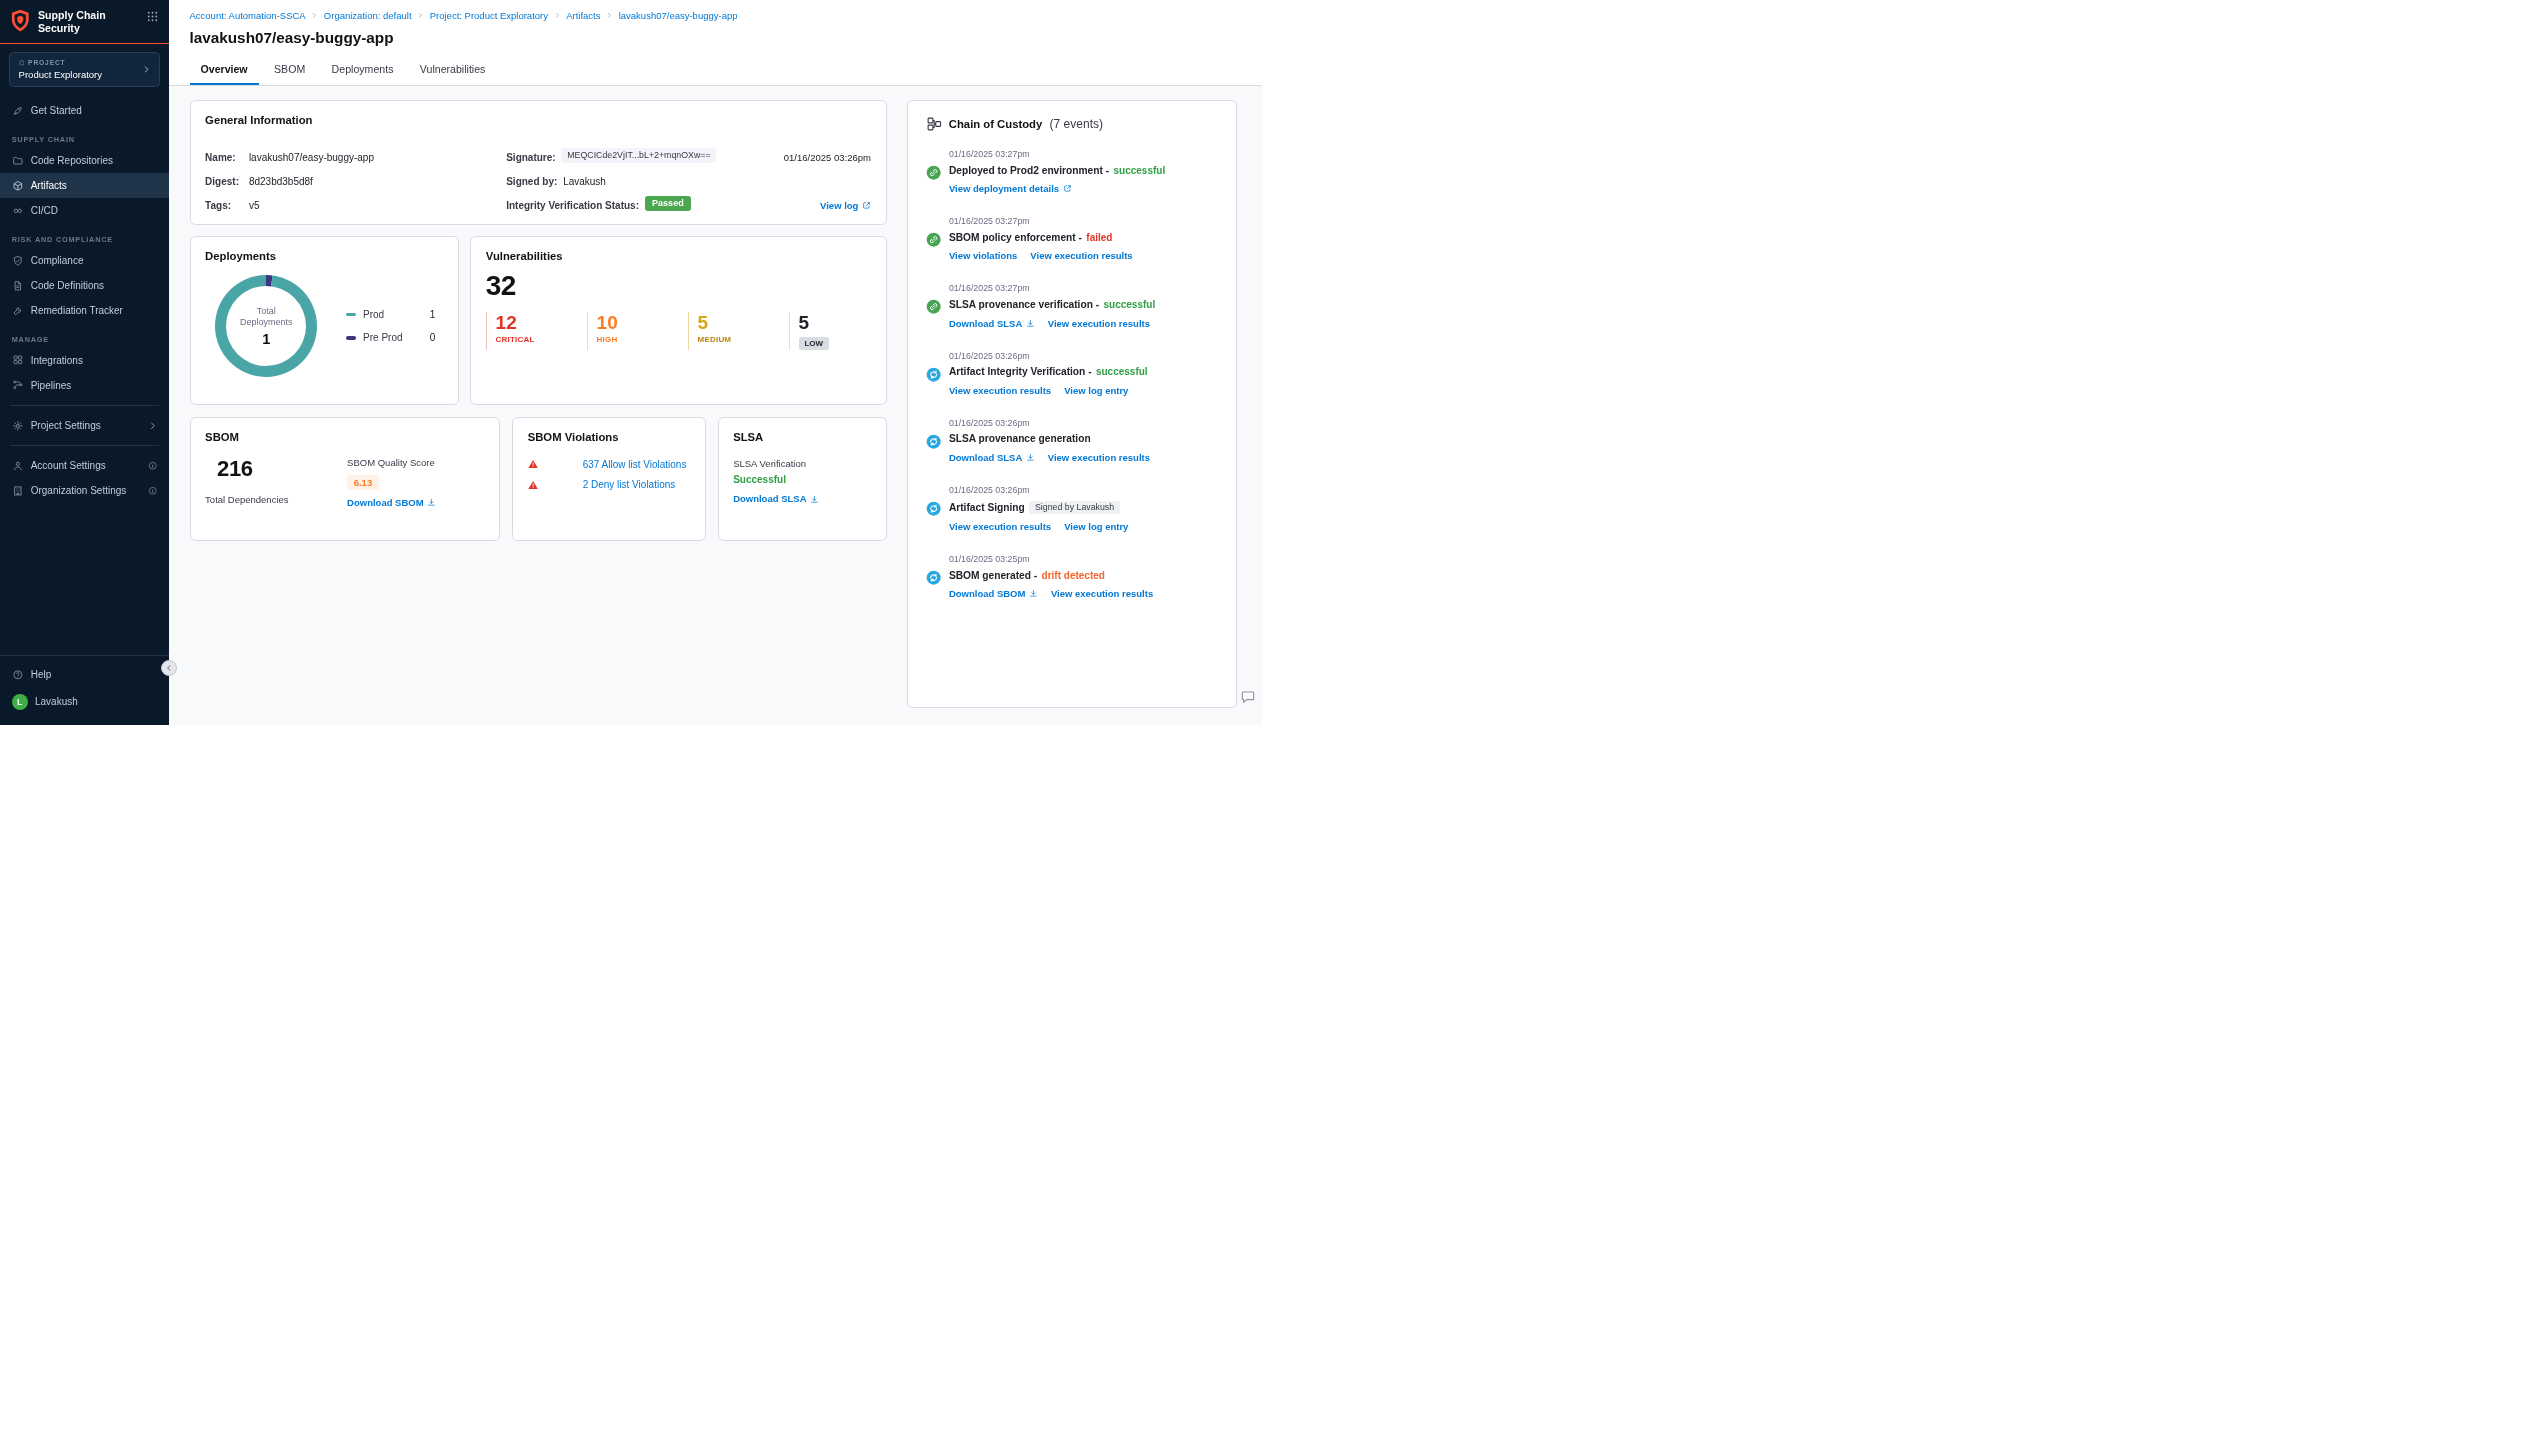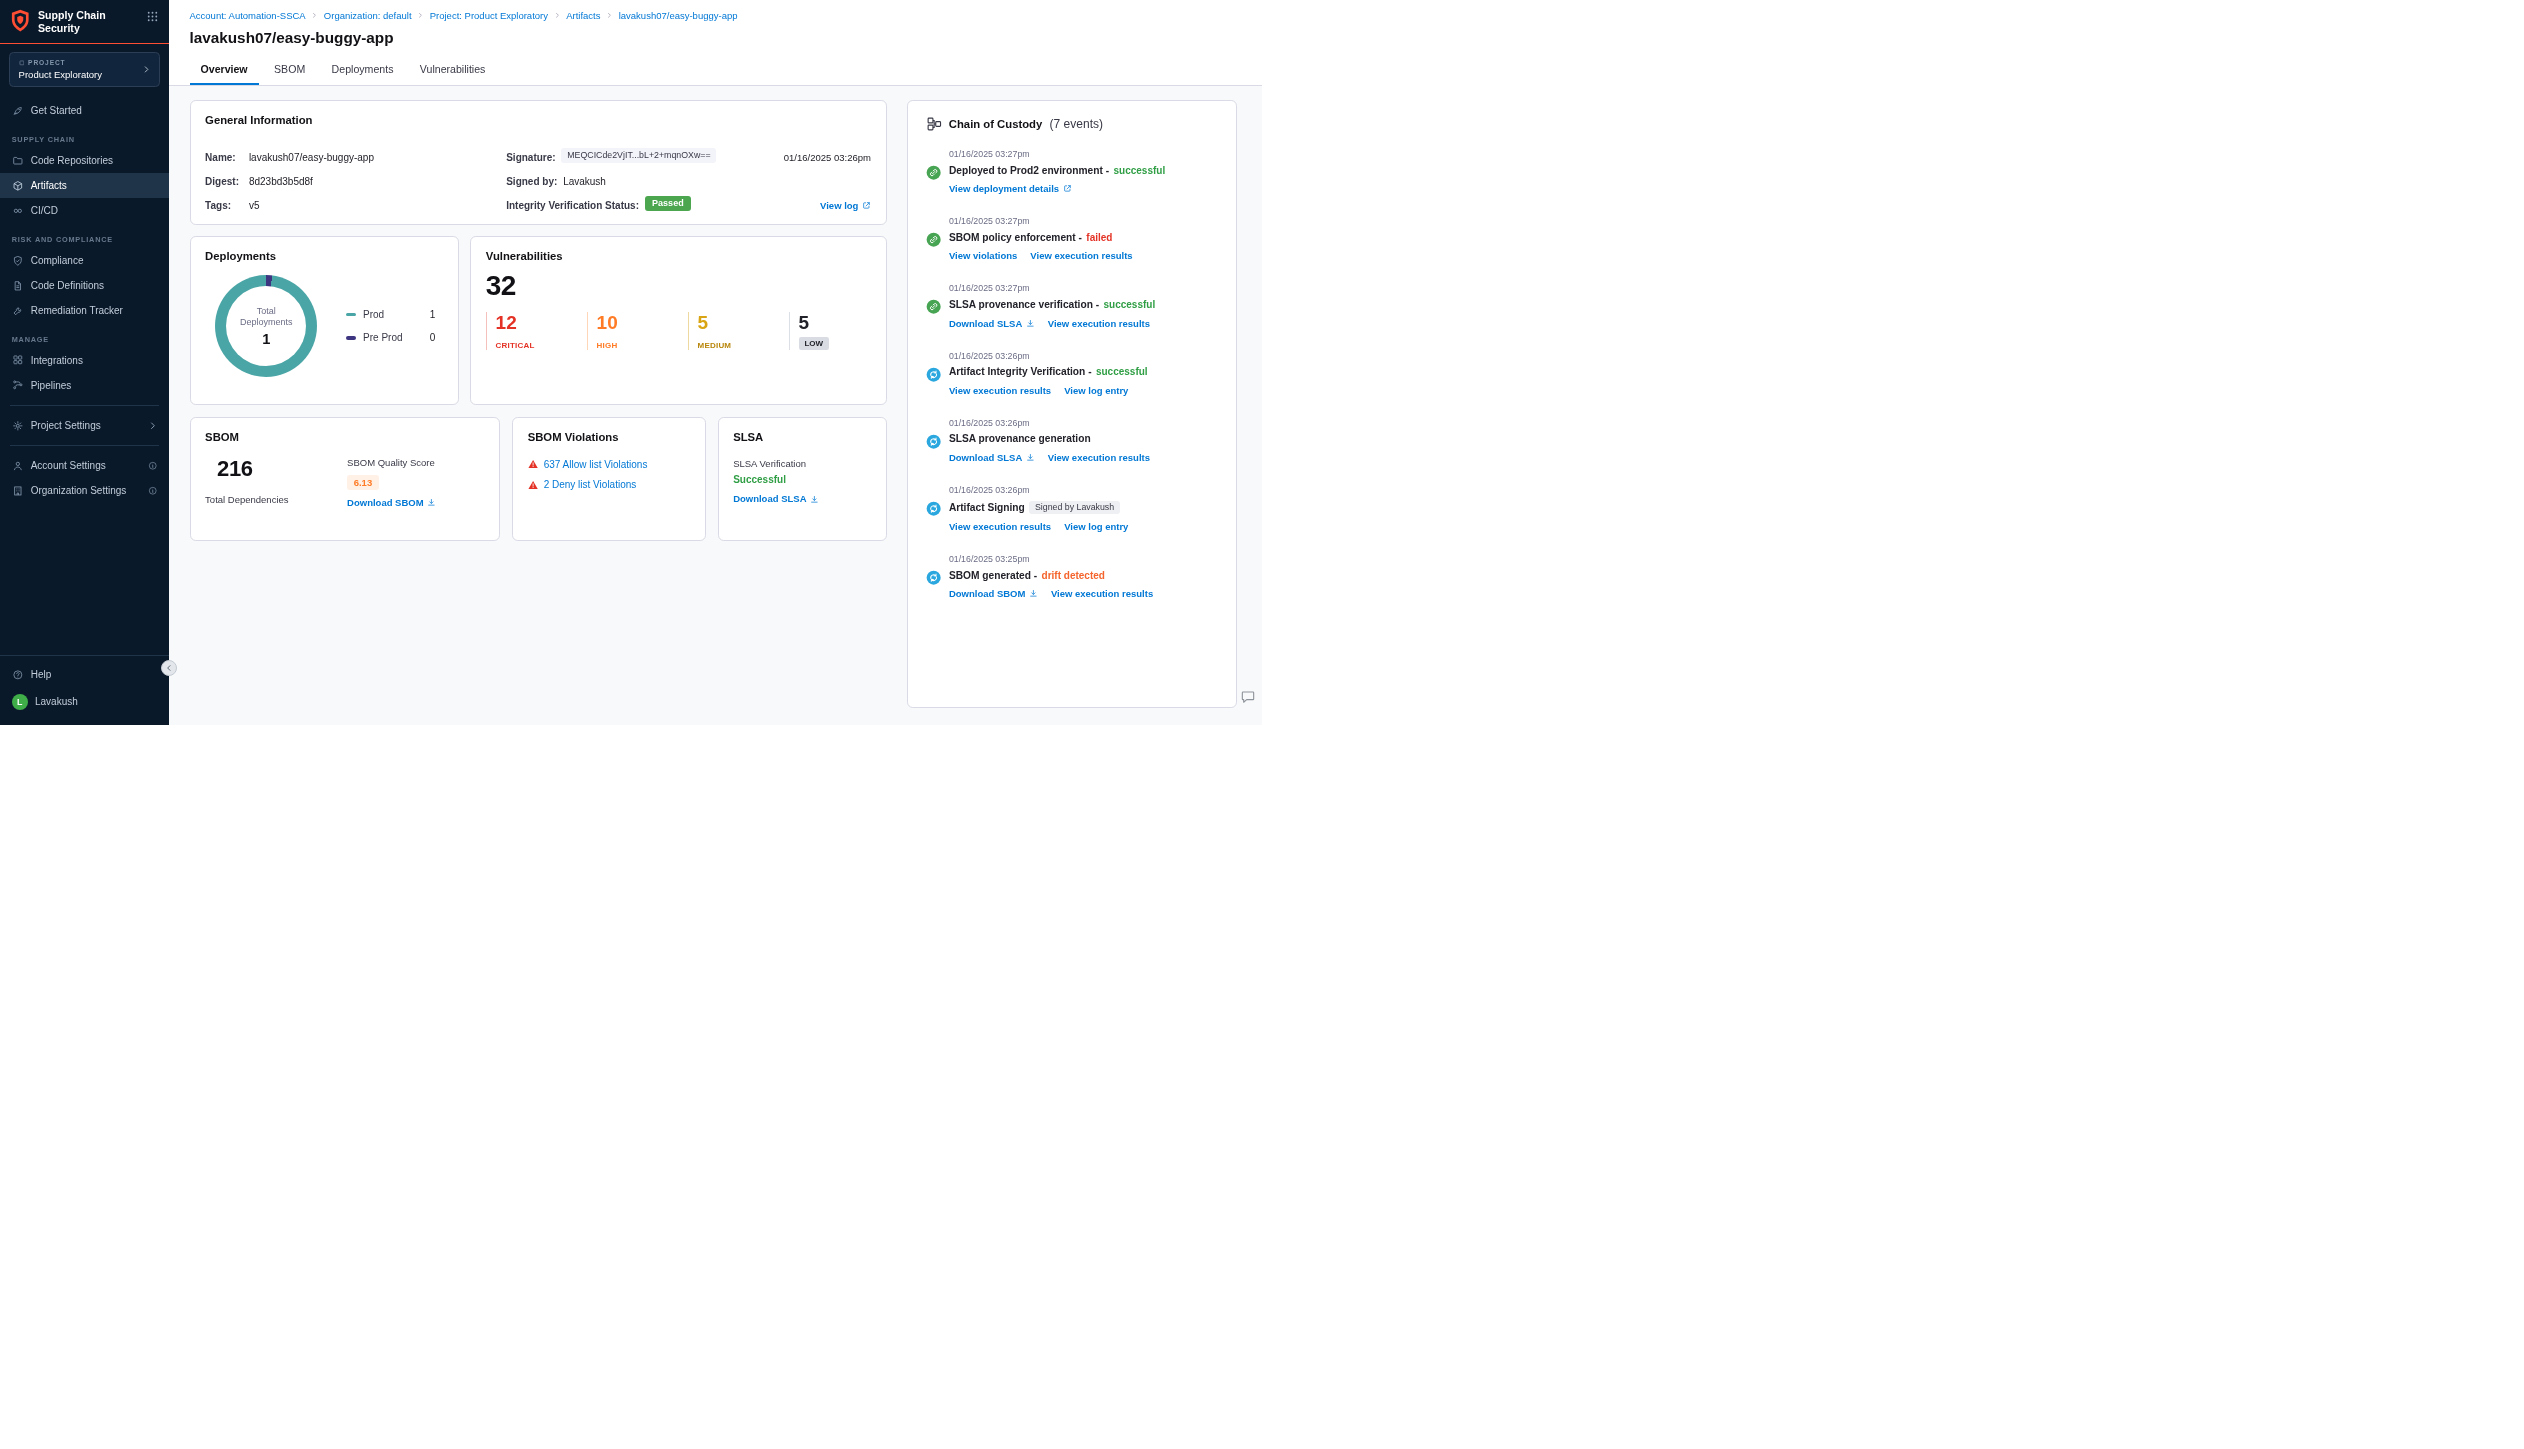--- a/index.html
+++ b/index.html
@@ -83,21 +83,21 @@
   .legend-item { display:flex; align-items:center; gap:6.6px; font-size:10px; color:#383946; }
   .dash { width:10.2px; height:3.7px; border-radius:2.2px; flex:0 0 10.2px; }
   .dash.teal { background:#4aa5a6; }
   .dash.purple { background:#3d3580; }
   .legend-val { margin-left:auto; color:#22222a; }
 
   .vuln-total { font-size:28px; font-weight:700; color:#121216; margin-top:7.3px; letter-spacing:-0.7px; }
   .sev-row { display:flex; gap:34px; margin-top:10.2px; }
   .sev { border-left:1.5px solid #dcdfe5; padding-left:8.8px; min-width:67px; }
   .sev-count { font-size:19px; font-weight:700; }
-  .sev-label { font-size:8px; font-weight:700; margin-top:7px; letter-spacing:0.2px; }
+  .sev-label { font-size:8px; font-weight:700; margin-top:1px; letter-spacing:0.2px; }
   .sev.critical { border-color:#f3c0bb; } .sev.critical .sev-count, .sev.critical .sev-label { color:#e43326; }
   .sev.high { border-color:#ffd6b8; } .sev.high .sev-count, .sev.high .sev-label { color:#ff7b26; }
   .sev.medium { border-color:#eed9a1; } .sev.medium .sev-count { color:#d9a514; } .sev.medium .sev-label { color:#b8860b; }
   .sev.low .sev-count { color:#22222a; }
   .sev-chip { display:inline-block; background:#d9dce3; color:#22222a; font-size:8px; font-weight:700; padding:2.2px 5.8px; border-radius:2.2px; margin-top:2.9px; }
 
   
   .row3 { display:flex; gap:11.7px; }
   .card-sbom { flex:2.03 1 0; min-height:124px; }
   .card-viol { flex:1.18 1 0; min-height:124px; }
@@ -105,21 +105,21 @@
   .sbom-body { display:flex; margin-top:13px; }
   .sbom-left { width:142px; flex:0 0 142px; }
   .big-num { font-size:22px; font-weight:700; color:#121216; letter-spacing:-0.4px;margin-left:12px; }
   .muted-label { font-size:9.5px; color:#383946; }
   .sbom-left .muted-label { margin-top:11.7px; }
   .sbom-right { display:flex; flex-direction:column; gap:6.6px; align-items:flex-start; padding-top:1.5px; }
   .chip-orange { background:#fff1e6; color:#ff7b26; font-weight:700; font-size:9.5px; padding:2.2px 6.6px; border-radius:2.9px; }
   .viol-body { margin-top:16px; display:flex; flex-direction:column; gap:9.5px; }
   .viol-row { display:flex; align-items:center; gap:5.8px; }
   .viol-row svg { width:10.2px; height:10.2px; flex:0 0 10.2px; }
-  .viol-link { color:#0278d5; font-size:10px; }
+  .viol-link { color:#0278d5; font-size:10px;margin-left:39px; }
   .slsa-body { margin-top:14.6px; }
   .txt-green { color:#2f9e44; font-weight:700; font-size:10px; margin-top:5.1px; }
   .slsa-body .link { margin-top:8.8px; }
 
   
   .coc { width:330px; flex:0 0 330px; padding:14.6px 17.5px; }
   .coc-header { display:flex; align-items:center; gap:7.3px; }
   .coc-header .hier { width:16px; height:16px; color:#383946; display:flex; }
   .coc-header .hier svg { width:16px; height:16px; }
   .coc-title { font-size:11.3px; font-weight:700; color:#121216; }

